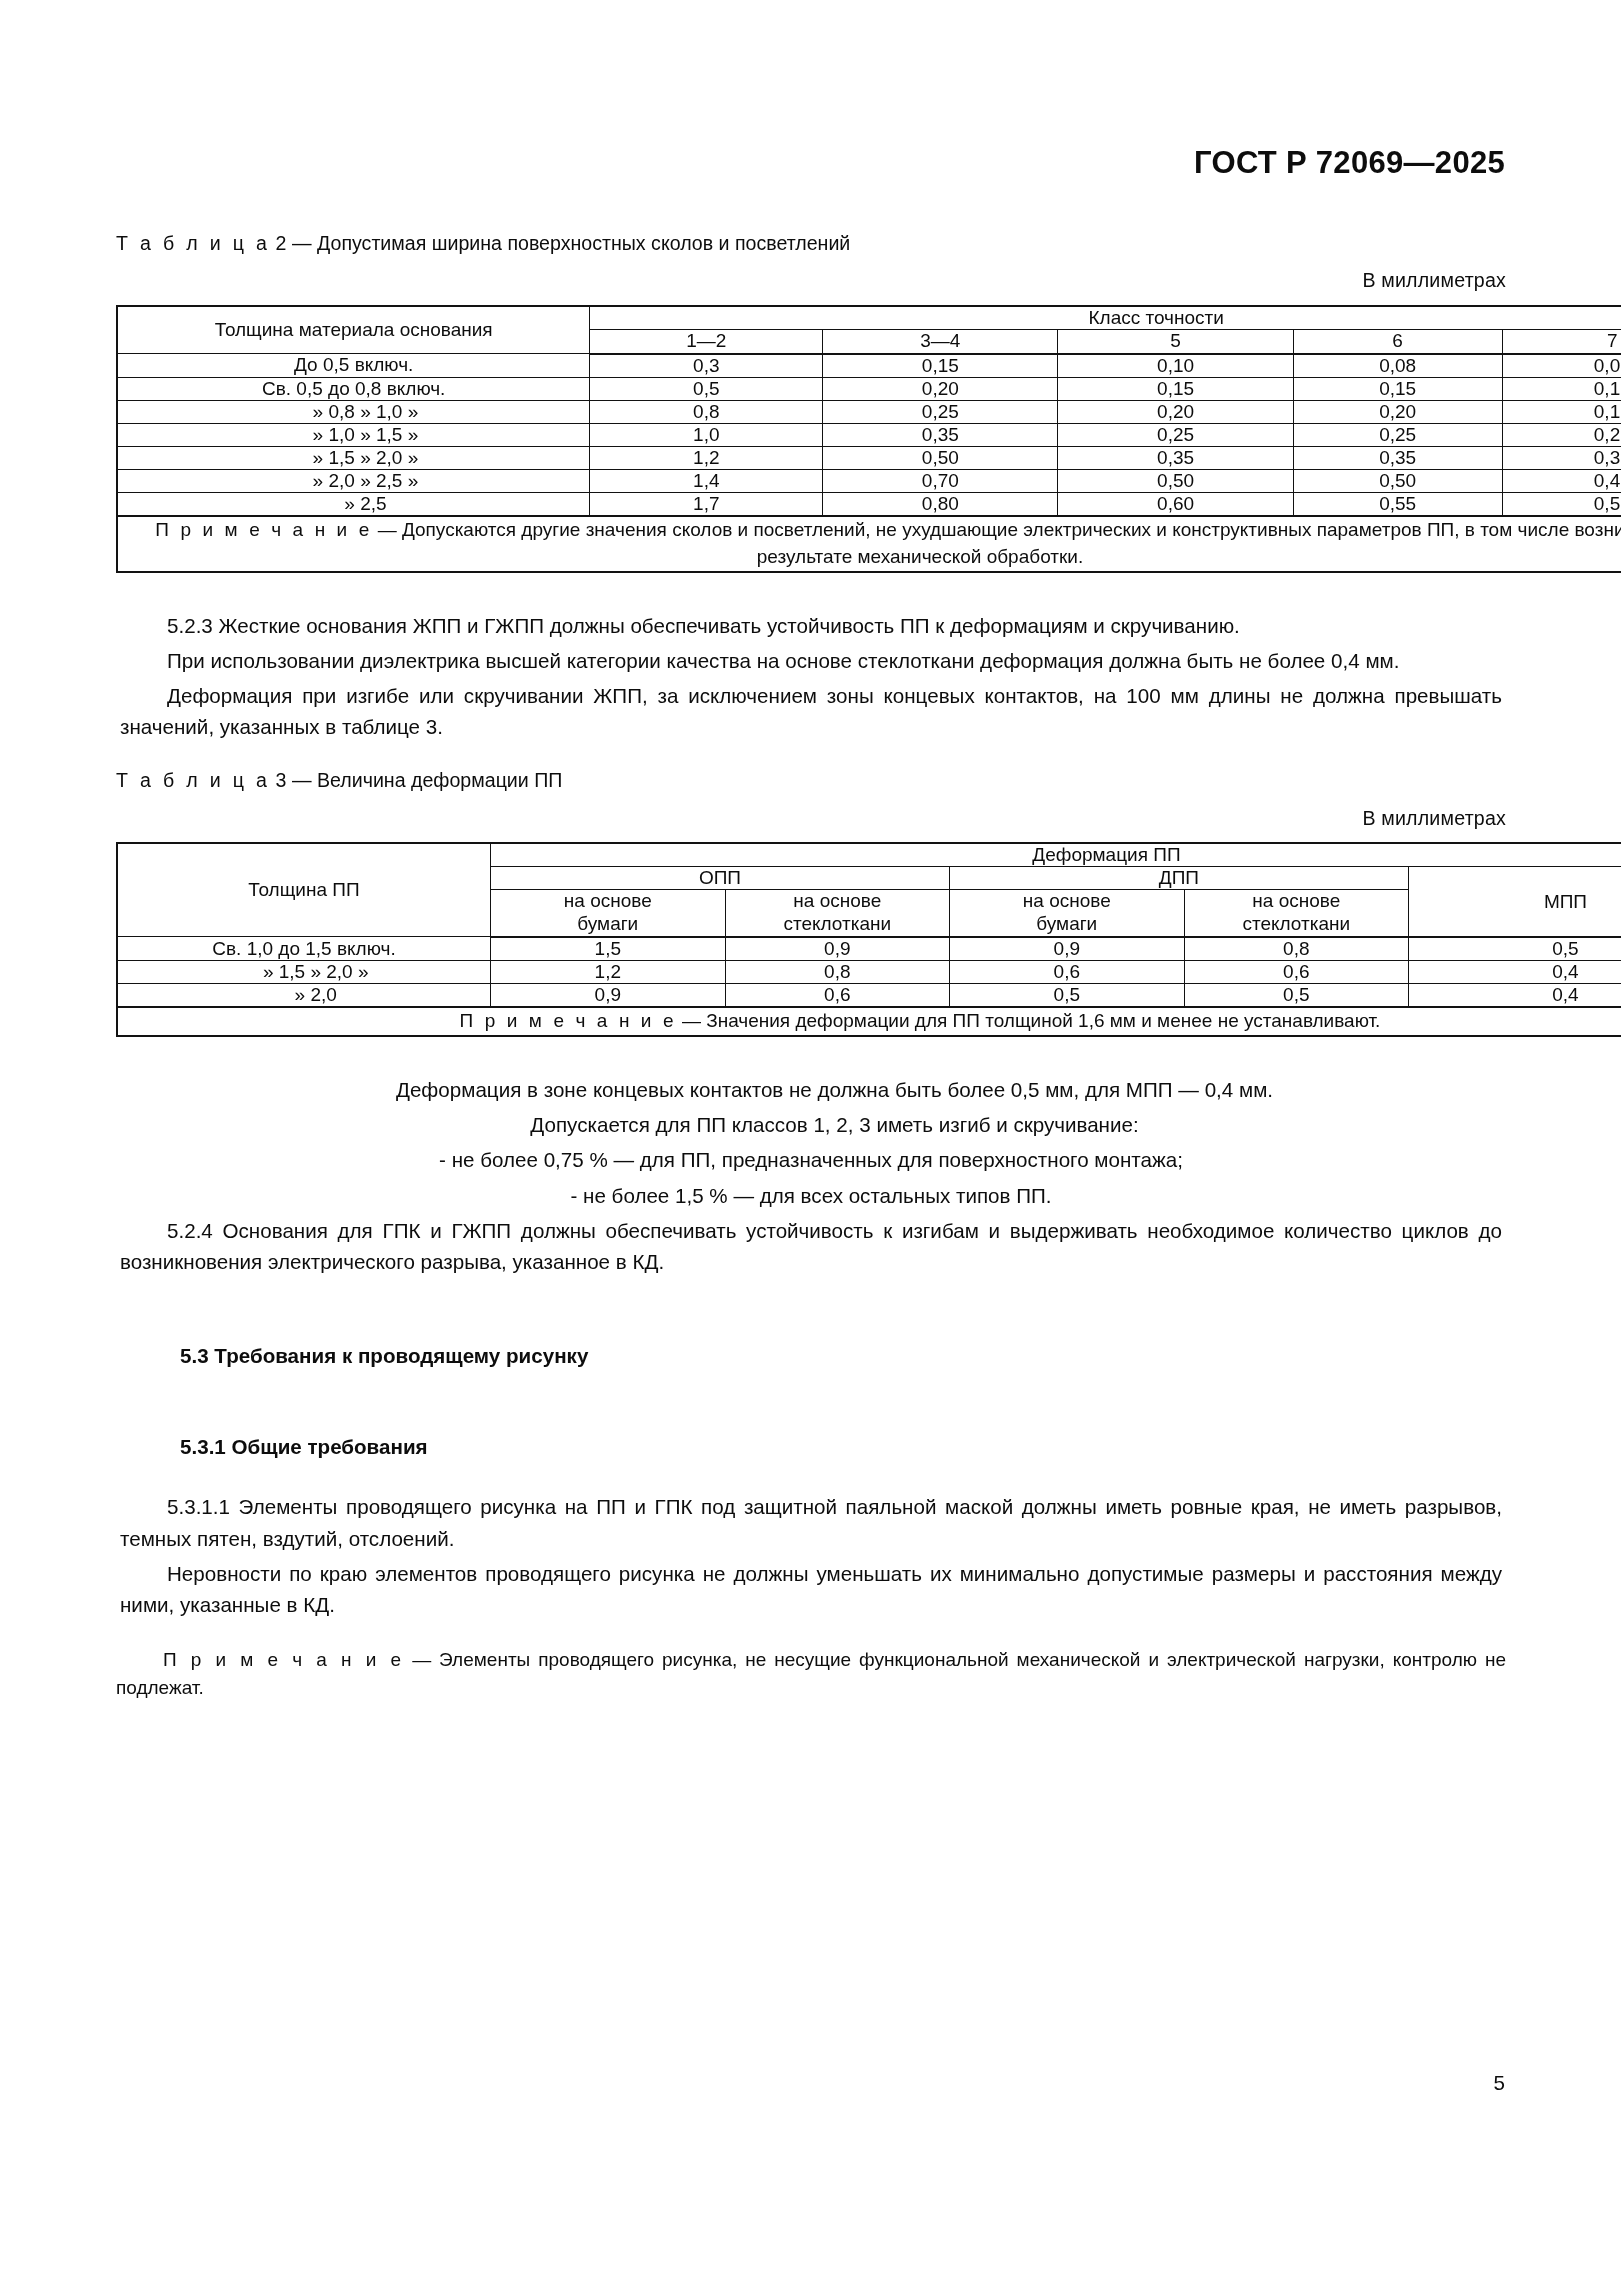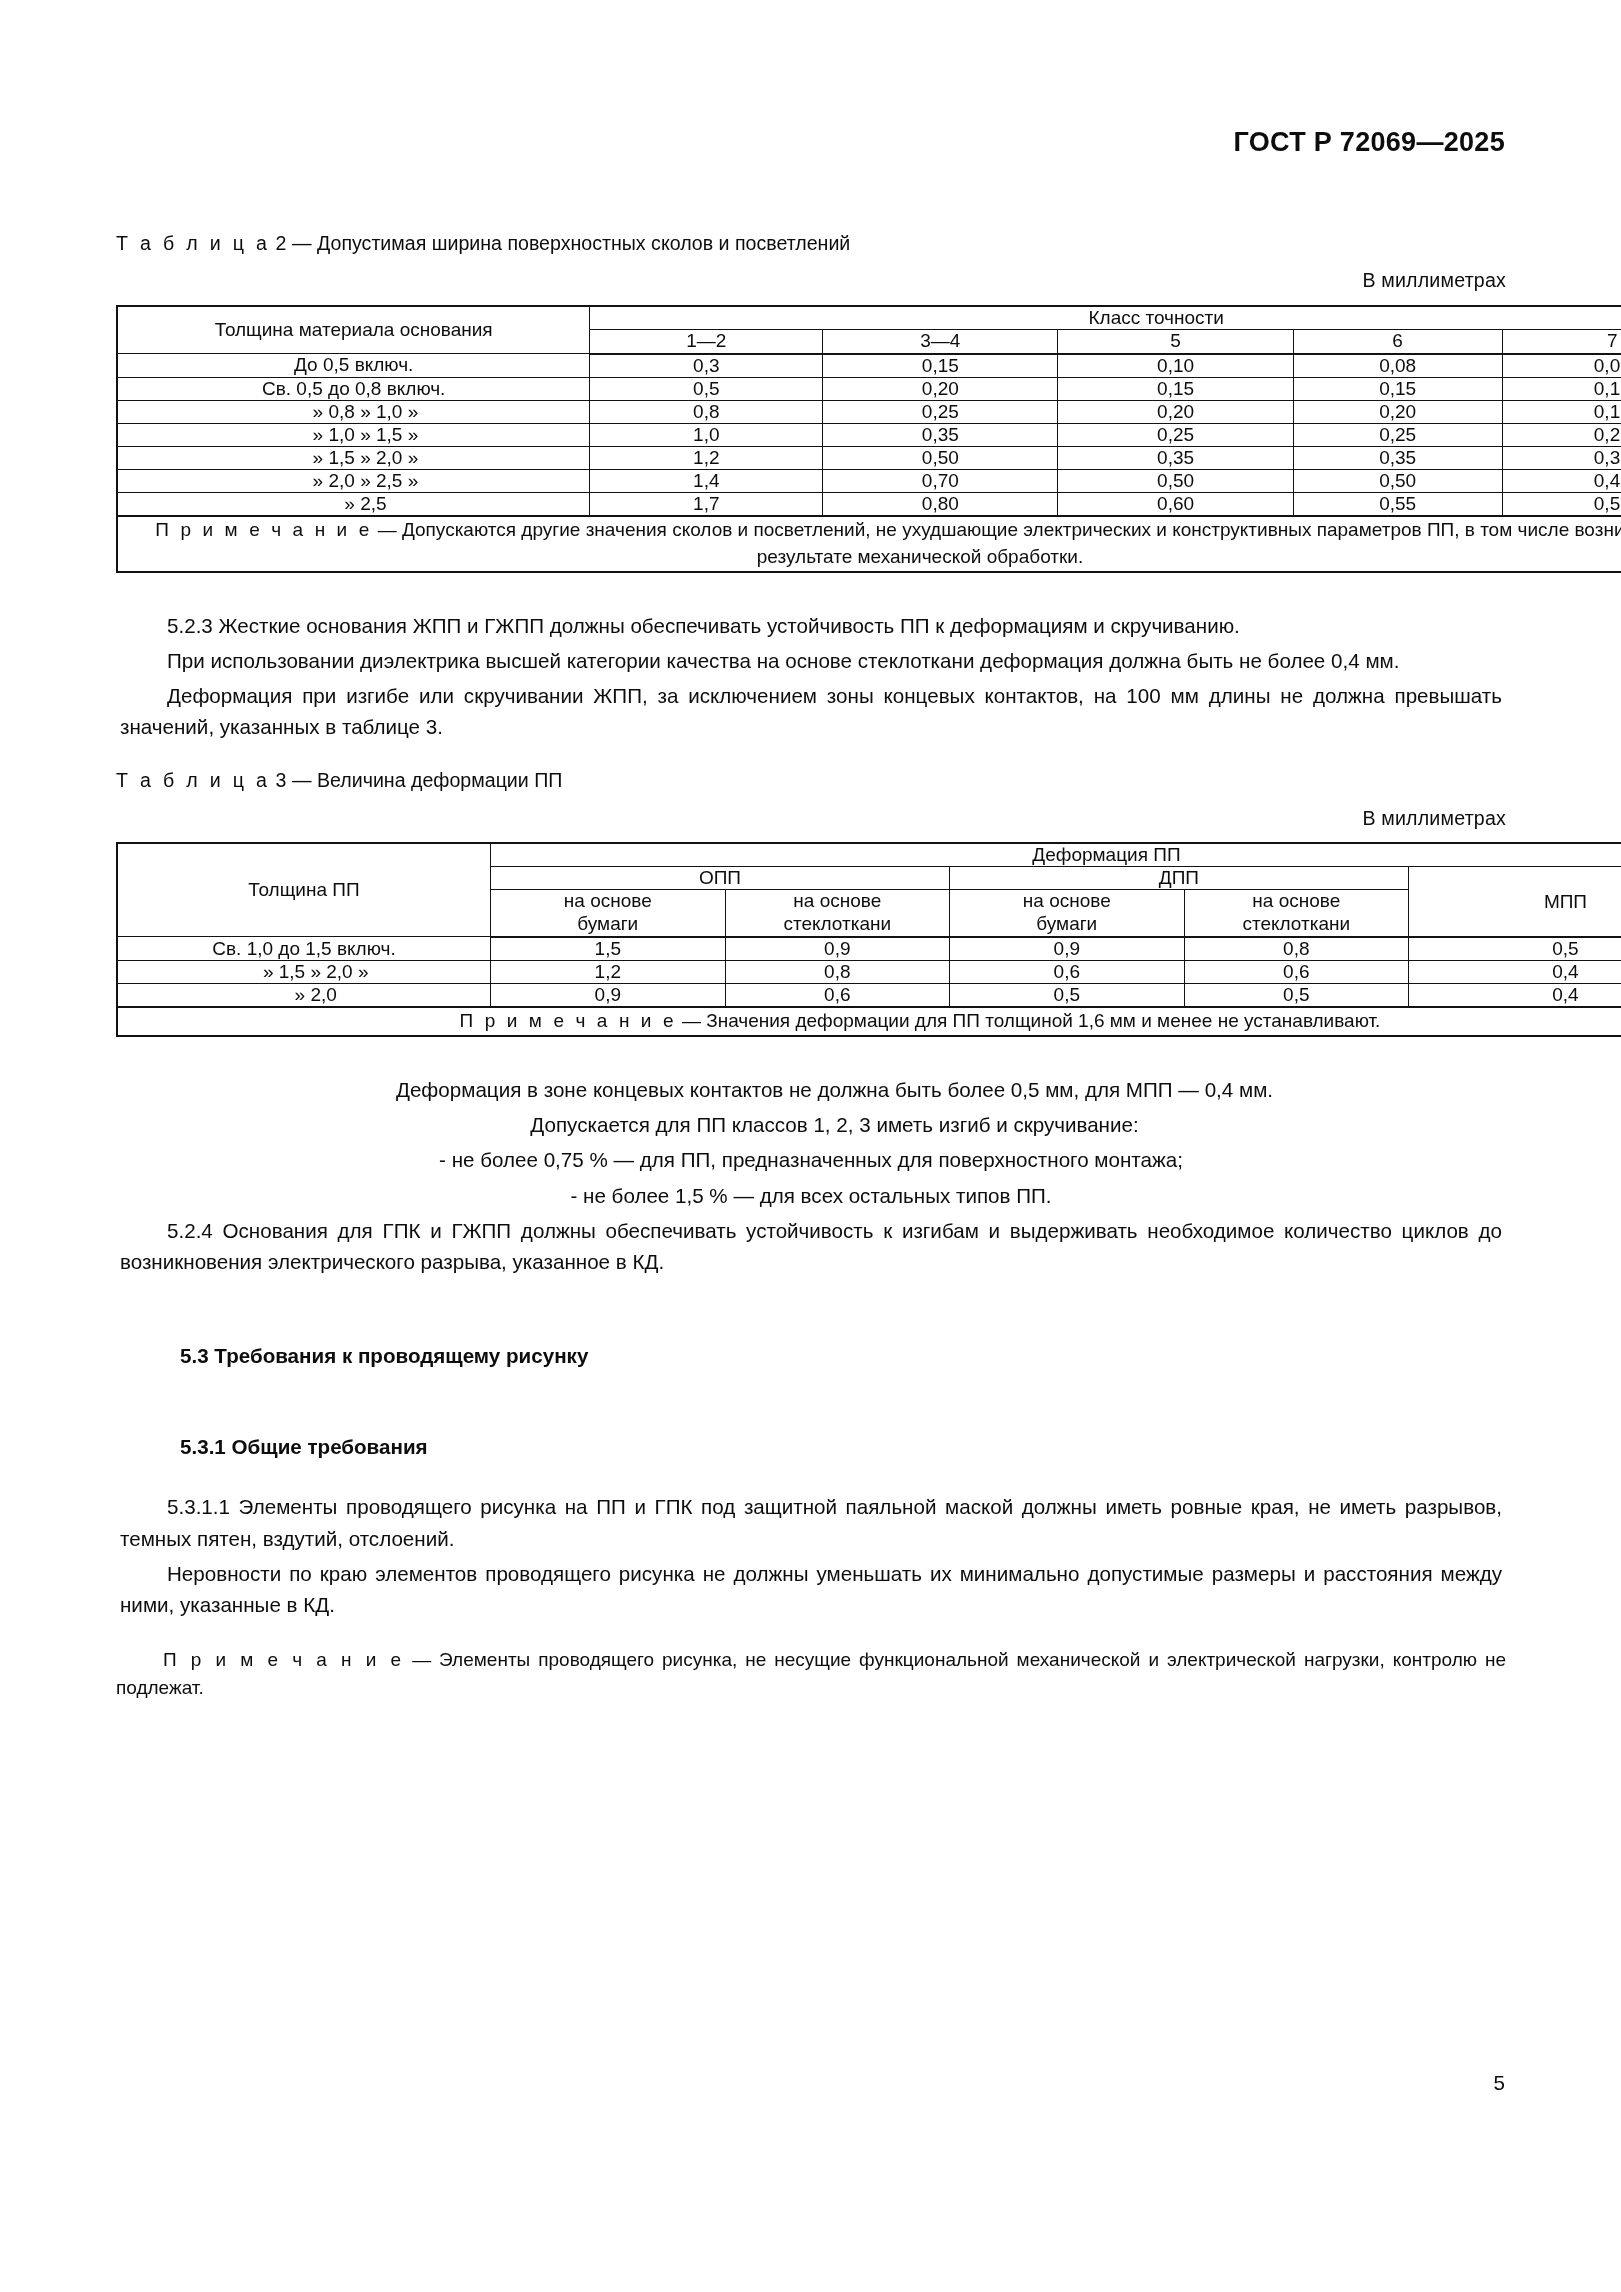--- a/index.html
+++ b/index.html
@@ -25,22 +25,22 @@
     position: absolute;
     left: 116px;
     top: 0;
     width: 1390px;
   }
 
   
   .doc-header {
     position: absolute;
     right: 116px;
-    top: 127px;
-    font-size: 27px;
+    top: 145px;
+    font-size: 31px;
     font-weight: bold;
     letter-spacing: 0.3px;
     white-space: nowrap;
   }
 
   
   .table-caption {
     font-size: 19.6px;
     line-height: 1.3;
     white-space: nowrap;

